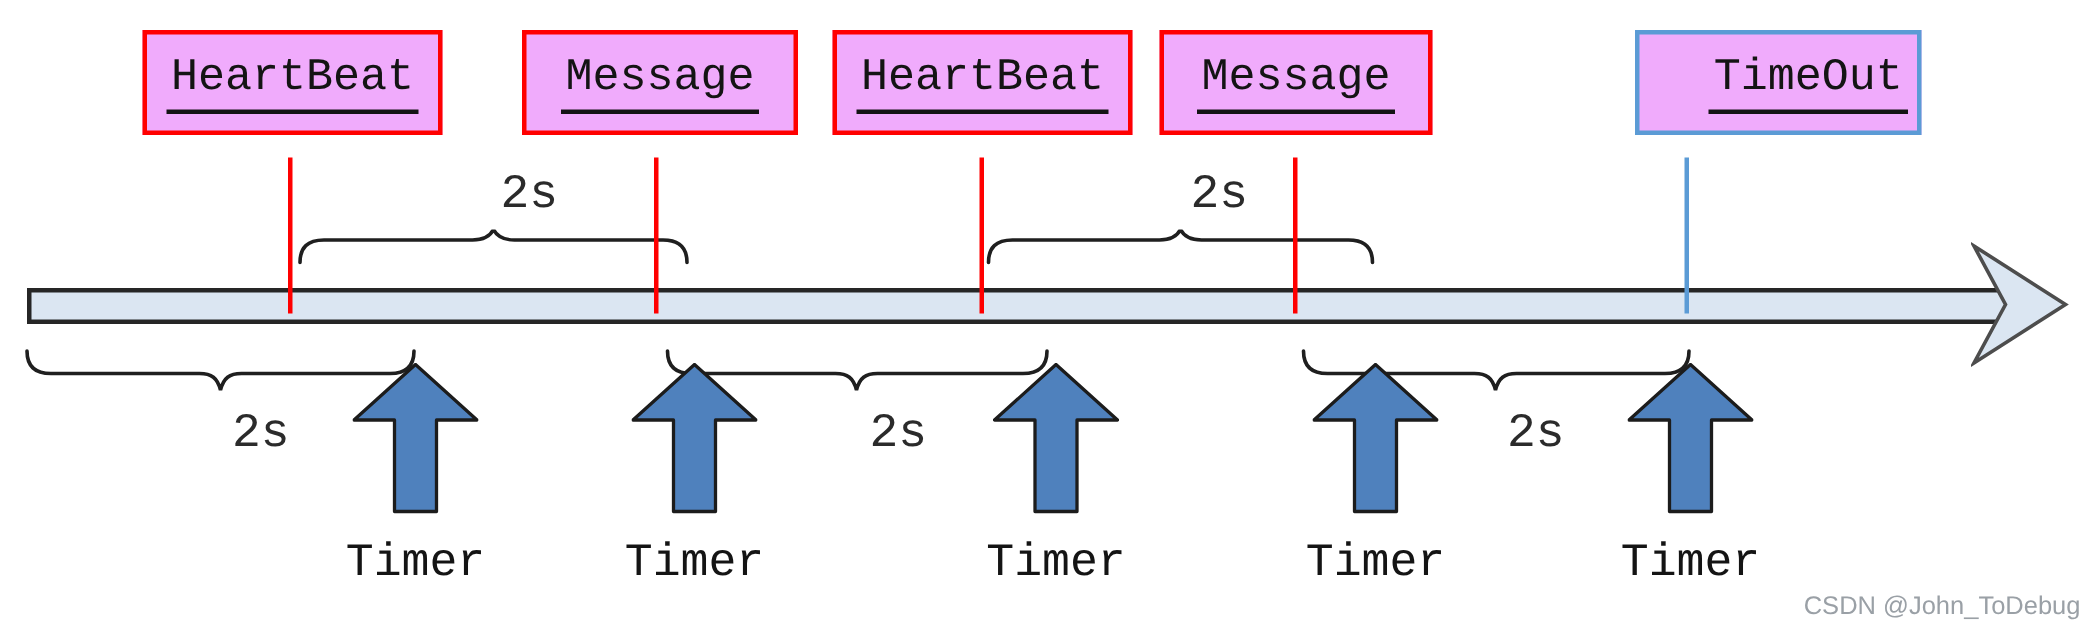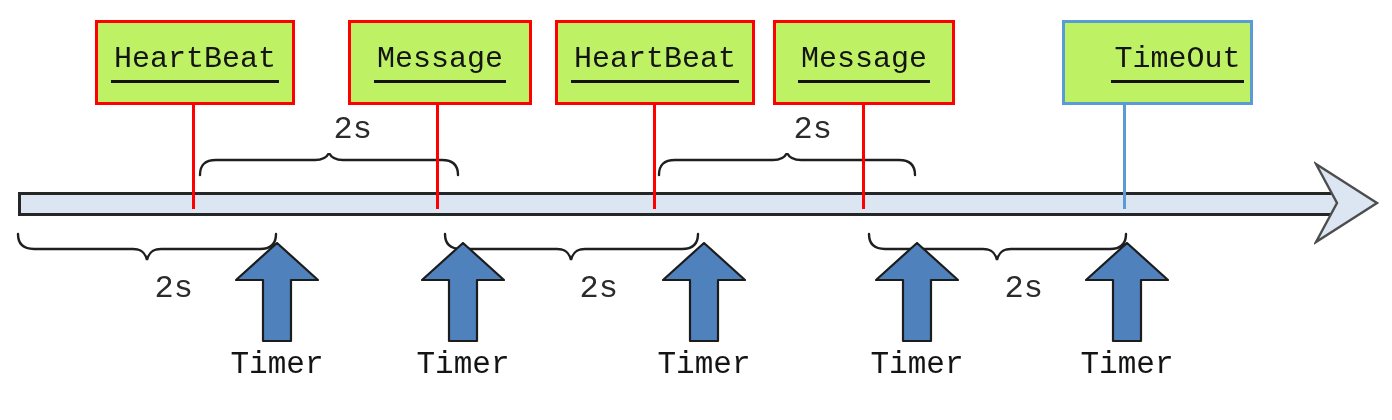--- a/index.html
+++ b/index.html
@@ -2,22 +2,22 @@
 <html style="--event-red: #ff0000; --timeout-blue: #5b9bd5; --timer-arrow-fill: #4f81bd; --timeline-fill: #dbe6f2; --stroke-dark: #262626;"><head>
 <meta charset="utf-8">
 <style>
   html,body{margin:0;padding:0;background:#ffffff;}
   .stage{
     position:relative;width:1392px;height:420px;background:#ffffff;
     overflow:hidden;font-family:"Liberation Mono","DejaVu Sans Mono",monospace;
   }
   
   .event-box{
-    position:absolute;top:20px;height:85px;box-sizing:border-box;
-    border:3px solid var(--event-red,#ff0000);background:#bef264;
+    position:absolute;top:20px;height:70px;box-sizing:border-box;
+    border:3px solid var(--event-red,#ff0000);background:#f0abfc;
     display:flex;align-items:center;justify-content:center;z-index:6;
   }
   .event-box.blue{border-color:var(--timeout-blue,#5b9bd5);}
   .event-label{
     font-size:30px;line-height:34px;color:#141414;white-space:nowrap;
     border-bottom:3px solid #141414;padding:0 3px 4px 3px;
   }
   
   .stem{position:absolute;top:105px;width:3px;height:104px;background:var(--event-red,#ff0000);z-index:4;}
   .stem.blue{background:var(--timeout-blue,#5b9bd5);}
@@ -37,21 +37,21 @@
   
   .lbl-2s{
     position:absolute;width:84px;text-align:right;font-size:32px;line-height:36px;
     color:#2b2b2b;z-index:3;
   }
   .lbl-2s.above{top:112px;}
   .lbl-2s.below{top:271px;}
   
   .timer-arrow{position:absolute;top:242px;width:84px;height:101px;z-index:5;}
   .timer-label{
-    position:absolute;top:346px;width:124px;text-align:center;
+    position:absolute;top:357px;width:124px;text-align:center;
     font-size:31px;line-height:37px;color:#141414;z-index:3;
   }
   .watermark{
     position:absolute;right:5px;bottom:6px;z-index:7;
     font-family:"Liberation Sans","DejaVu Sans",sans-serif;
     font-size:17px;color:#9aa0a6;
   }
 </style>
 </head>
 <body>
@@ -120,18 +120,19 @@
   </div>
   <div class="event-box" style="left:348px;width:184px;">
     <span class="event-label">Message</span>
   </div>
   <div class="event-box" style="left:555px;width:200px;">
     <span class="event-label">HeartBeat</span>
   </div>
   <div class="event-box" style="left:773px;width:182px;">
     <span class="event-label">Message</span>
   </div>
-  <div class="event-box blue" style="left:1062px;width:191px;padding-left:40px;">
+  <div class="event-box blue" style="left:1090px;width:191px;padding-left:40px;">
     <span class="event-label">TimeOut</span>
   </div>
 
+  <div class="watermark">CSDN @John_ToDebug</div>
 
 </div>
 
 </body></html>

